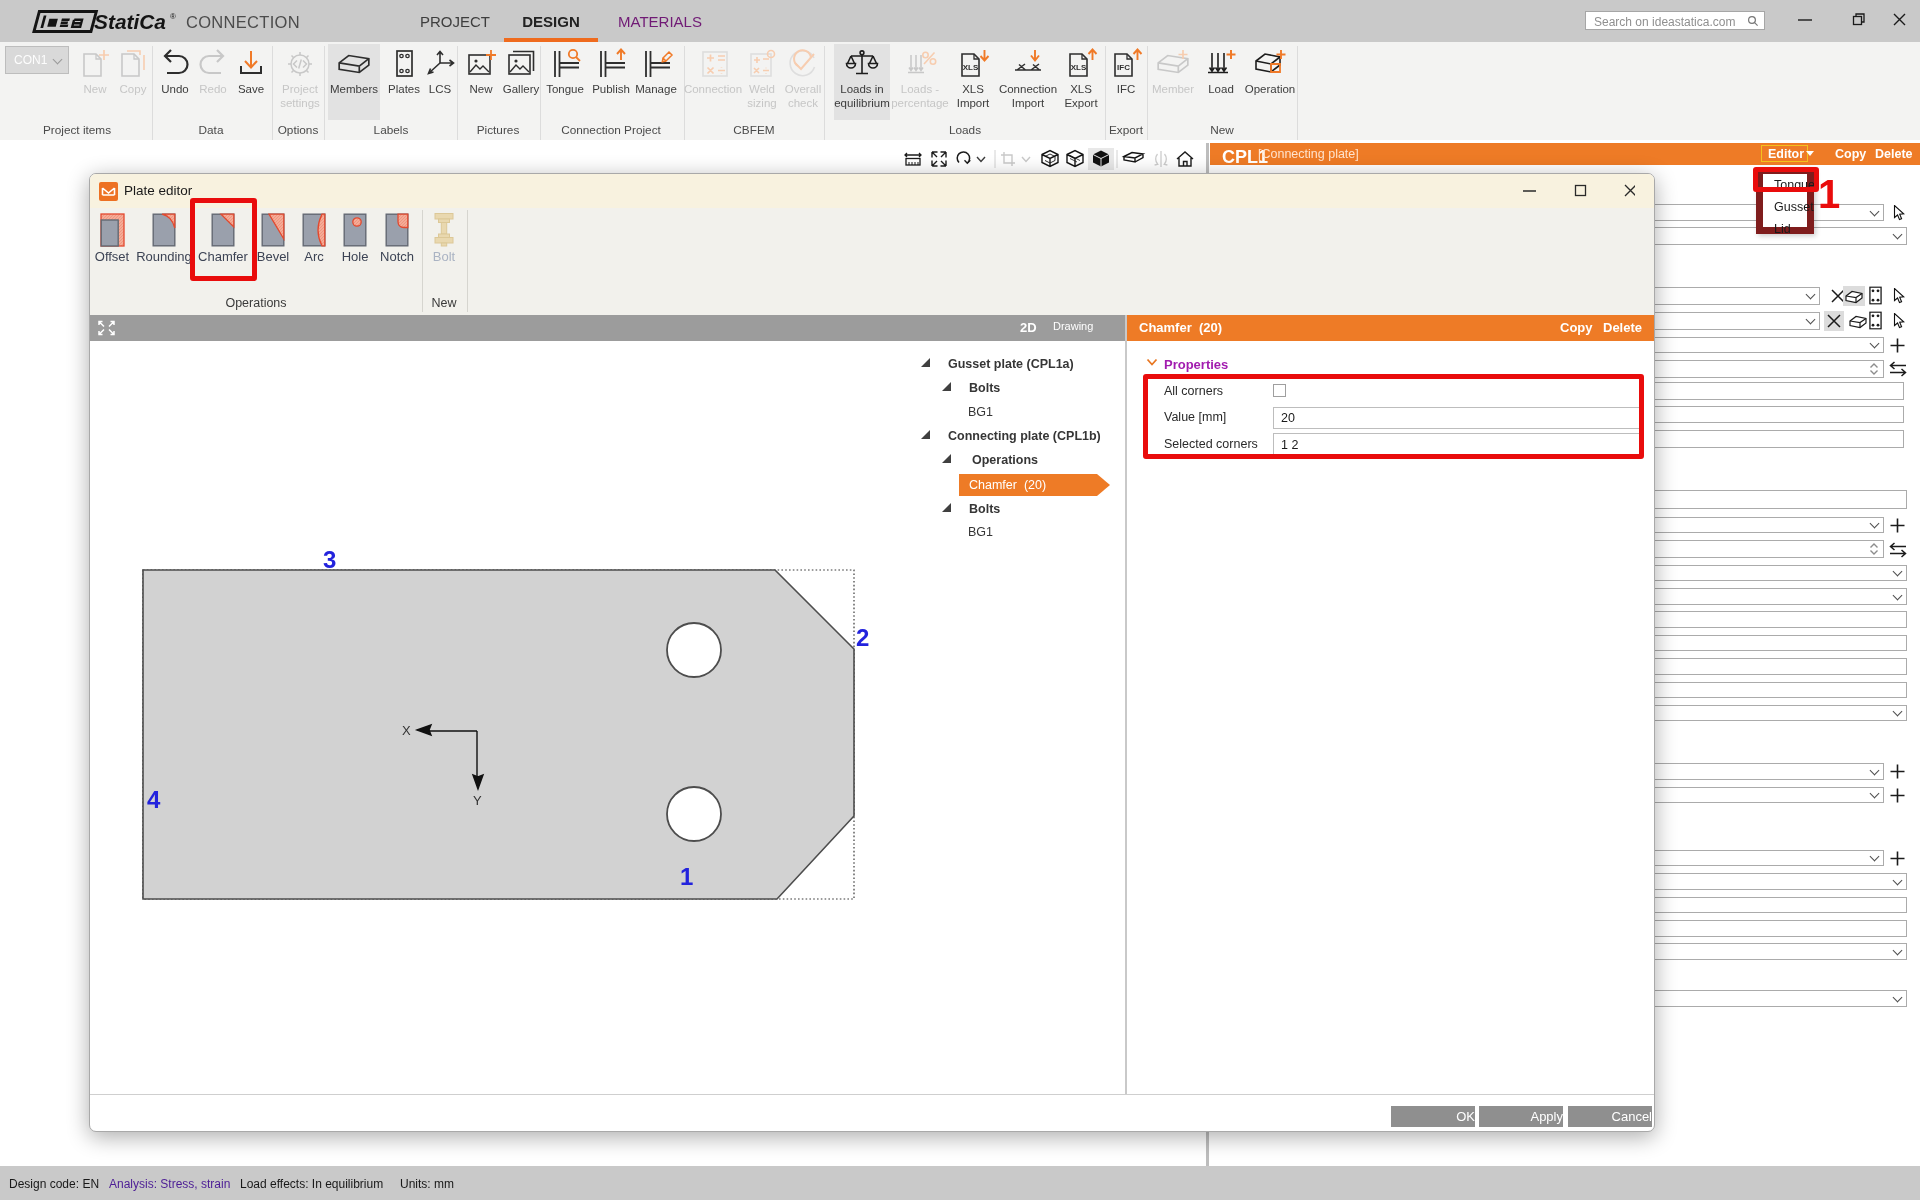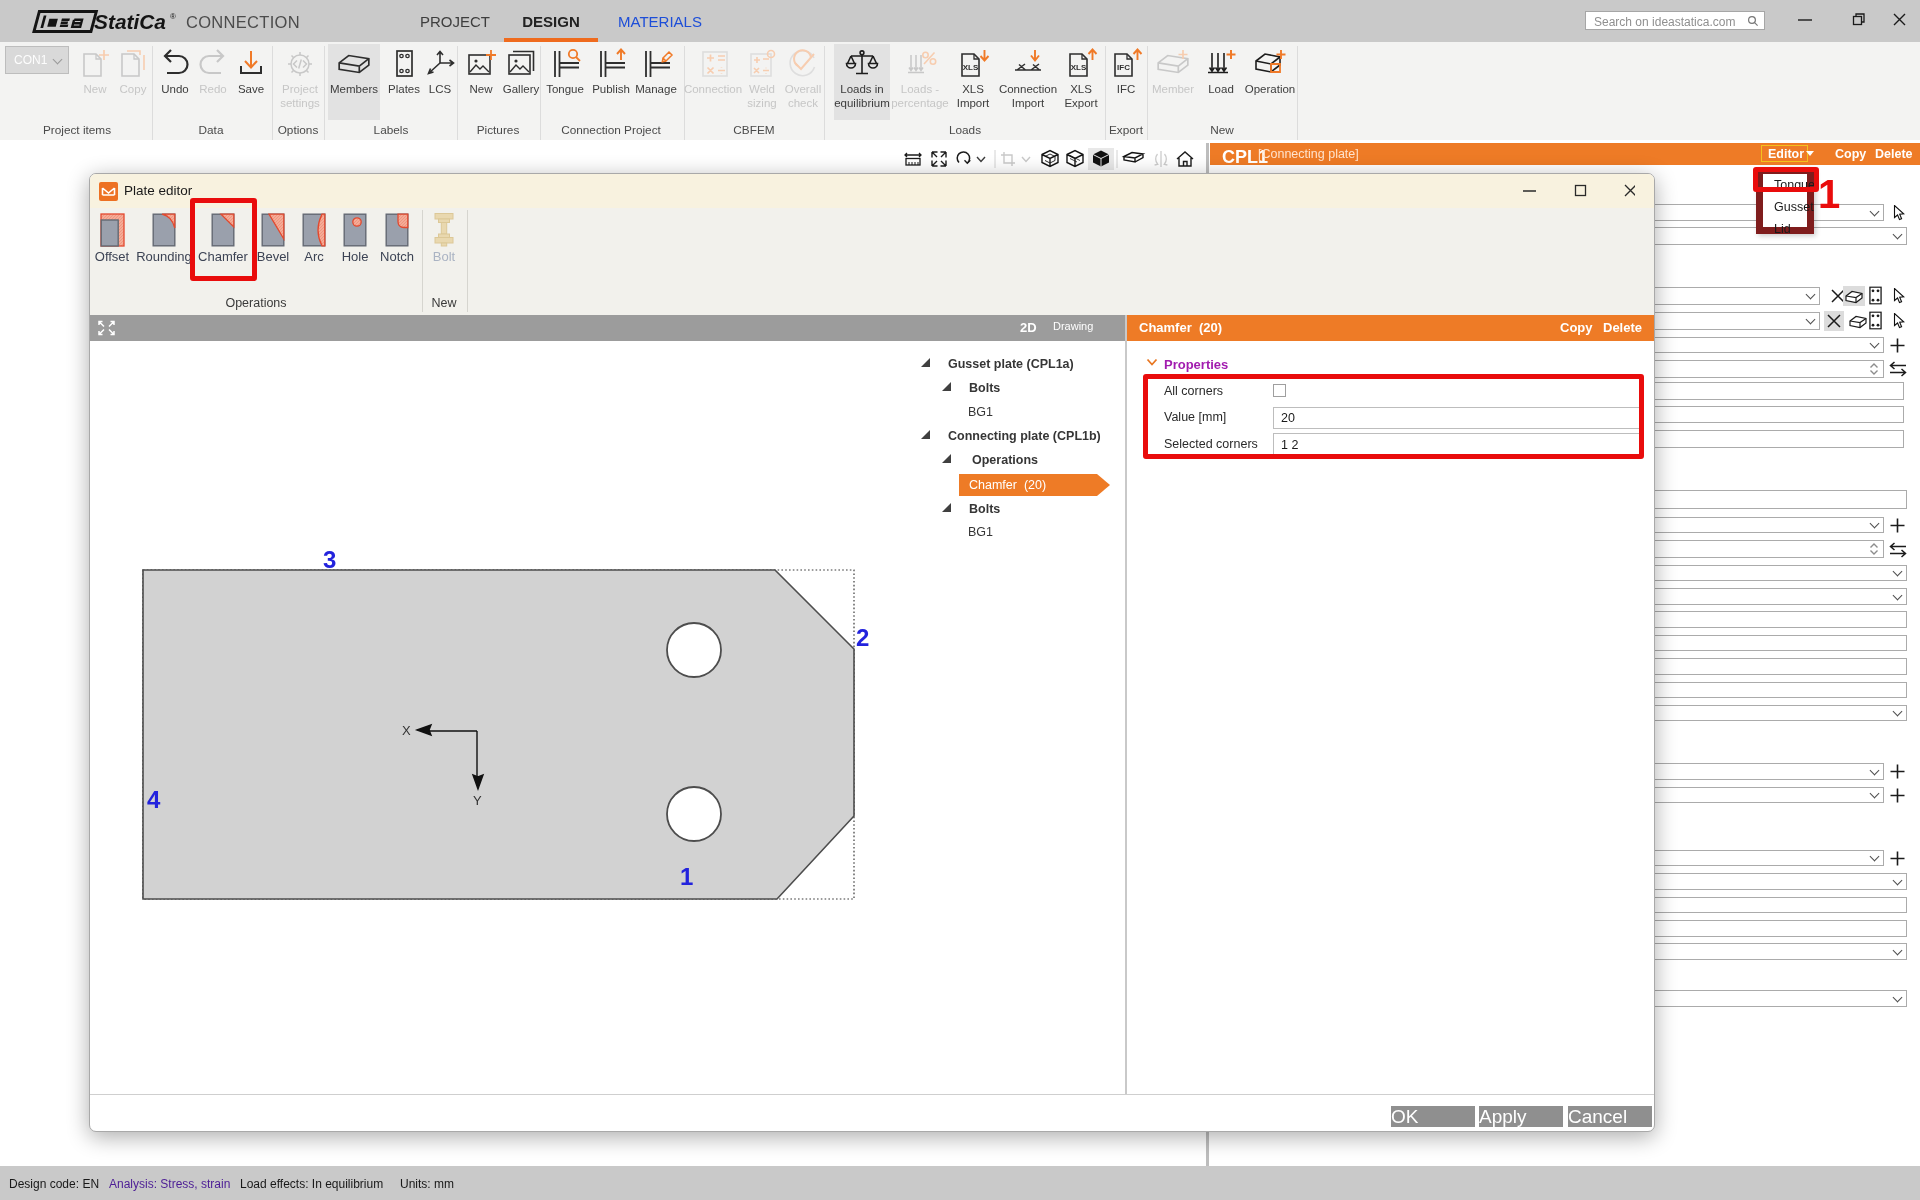--- a/index.html
+++ b/index.html
@@ -7,22 +7,22 @@
 .sep{position:absolute;width:1px;background:#dcdcdc}
 .glab{position:absolute;top:81px;font-size:11.8px;color:#4a4a4a;text-align:center;white-space:nowrap}
 .rlab{position:absolute;top:40px;font-size:11.5px;color:#3d3d3d;text-align:center;line-height:14px;white-space:nowrap}
 .rlab.dis{color:#c6c6c6}
 .cb,.inp{position:absolute;background:#fff;border:1px solid #ababab;box-sizing:border-box}
 .cb .ch{position:absolute;right:5px;top:50%;width:6px;height:6px;margin-top:-5px;
  border-right:1.4px solid #4e4e4e;border-bottom:1.4px solid #4e4e4e;transform:rotate(45deg)}
 .tri{position:absolute;width:0;height:0;border-left:9px solid transparent;border-bottom:9px solid #404040}
 .tn{position:absolute;font-size:12.5px;font-weight:bold;color:#363636;white-space:nowrap}
 .redbox{position:absolute;border:5px solid #e90c0c;border-radius:3px;z-index:60;box-sizing:border-box}
-.dlgbtn{position:absolute;width:84px;height:21px;background:#8f8f8f;color:#fff;font-size:19px;
- text-align:left;line-height:21px}
+.dlgbtn{position:absolute;width:84px;height:21px;background:#8f8f8f;color:#fff;font-size:13px;
+ text-align:right;line-height:21px}
 </style></head><body>
 
 <svg width="0" height="0" style="position:absolute">
 <defs>
 <pattern id="ht" width="3" height="3" patternUnits="userSpaceOnUse">
  <rect width="3" height="3" fill="#f5ab97"></rect>
  <path d="M0 3 L3 0" stroke="#ee9077" stroke-width="0.8"></path>
 </pattern>
 <symbol id="cursor" viewBox="0 0 12 16">
  <path d="M1.5 0.5 L1.5 12.5 L4.6 10 L6.5 14.6 L8.6 13.7 L6.7 9.2 L10.7 8.8 Z" fill="#fff" stroke="#111" stroke-width="1.1"></path>
@@ -51,21 +51,21 @@
 <path d="M32.5 10.8 h8 M32.5 13.8 h7 M32.5 16.8 h8"></path>
 <path d="M45 10.8 h8 v7 h-8 v-7 m0 3.5 h8"></path>
 </g>
       </g>
 <text x="70" y="20" font-size="21" font-weight="bold" font-style="italic" fill="#141414" font-family="Liberation Sans" textLength="72" lengthAdjust="spacingAndGlyphs">StatiCa</text>
 <text x="146" y="10" font-size="8" fill="#141414">®</text>
 </svg>
 <div class="a" style="left:186px;top:13px;font-size:16.5px;color:#4c4c4c;letter-spacing:0.3px">CONNECTION</div>
 <div class="a" style="left:420px;top:13px;width:64px;text-align:center;font-size:15px;color:#3e3e3e">PROJECT</div>
 <div class="a" style="left:517px;top:13px;width:68px;text-align:center;font-size:15px;color:#222;font-weight:bold">DESIGN</div>
-<div class="a" style="left:618px;top:13px;width:82px;text-align:right;font-size:15px;color:#1d4ed8">MATERIALS</div>
+<div class="a" style="left:618px;top:13px;width:82px;text-align:right;font-size:15px;color:#701a75">MATERIALS</div>
 <div class="a" style="left:504px;top:38px;width:94px;height:4px;background:#ef6b1e"></div>
 <div class="a" style="left:1585px;top:11px;width:180px;height:19px;background:#fff;border:1px solid #a6a6a6;box-sizing:border-box">
 <div class="a" style="left:8px;top:2.5px;font-size:12px;color:#8f8f8f">Search on ideastatica.com</div>
 <svg class="a" style="right:5px;top:3px" width="12" height="12" viewBox="0 0 12 12">
 <circle cx="5" cy="5" r="3.4" fill="none" stroke="#777" stroke-width="1.2"></circle>
 <path d="M7.6 7.6 L10.6 10.6" stroke="#777" stroke-width="1.2"></path>
       </svg>
     </div>
 <svg class="a" style="left:1790px;top:9px" width="120" height="22" viewBox="0 0 120 22">
 <path d="M8 11 H22" stroke="#1a1a1a" stroke-width="1.4"></path>

